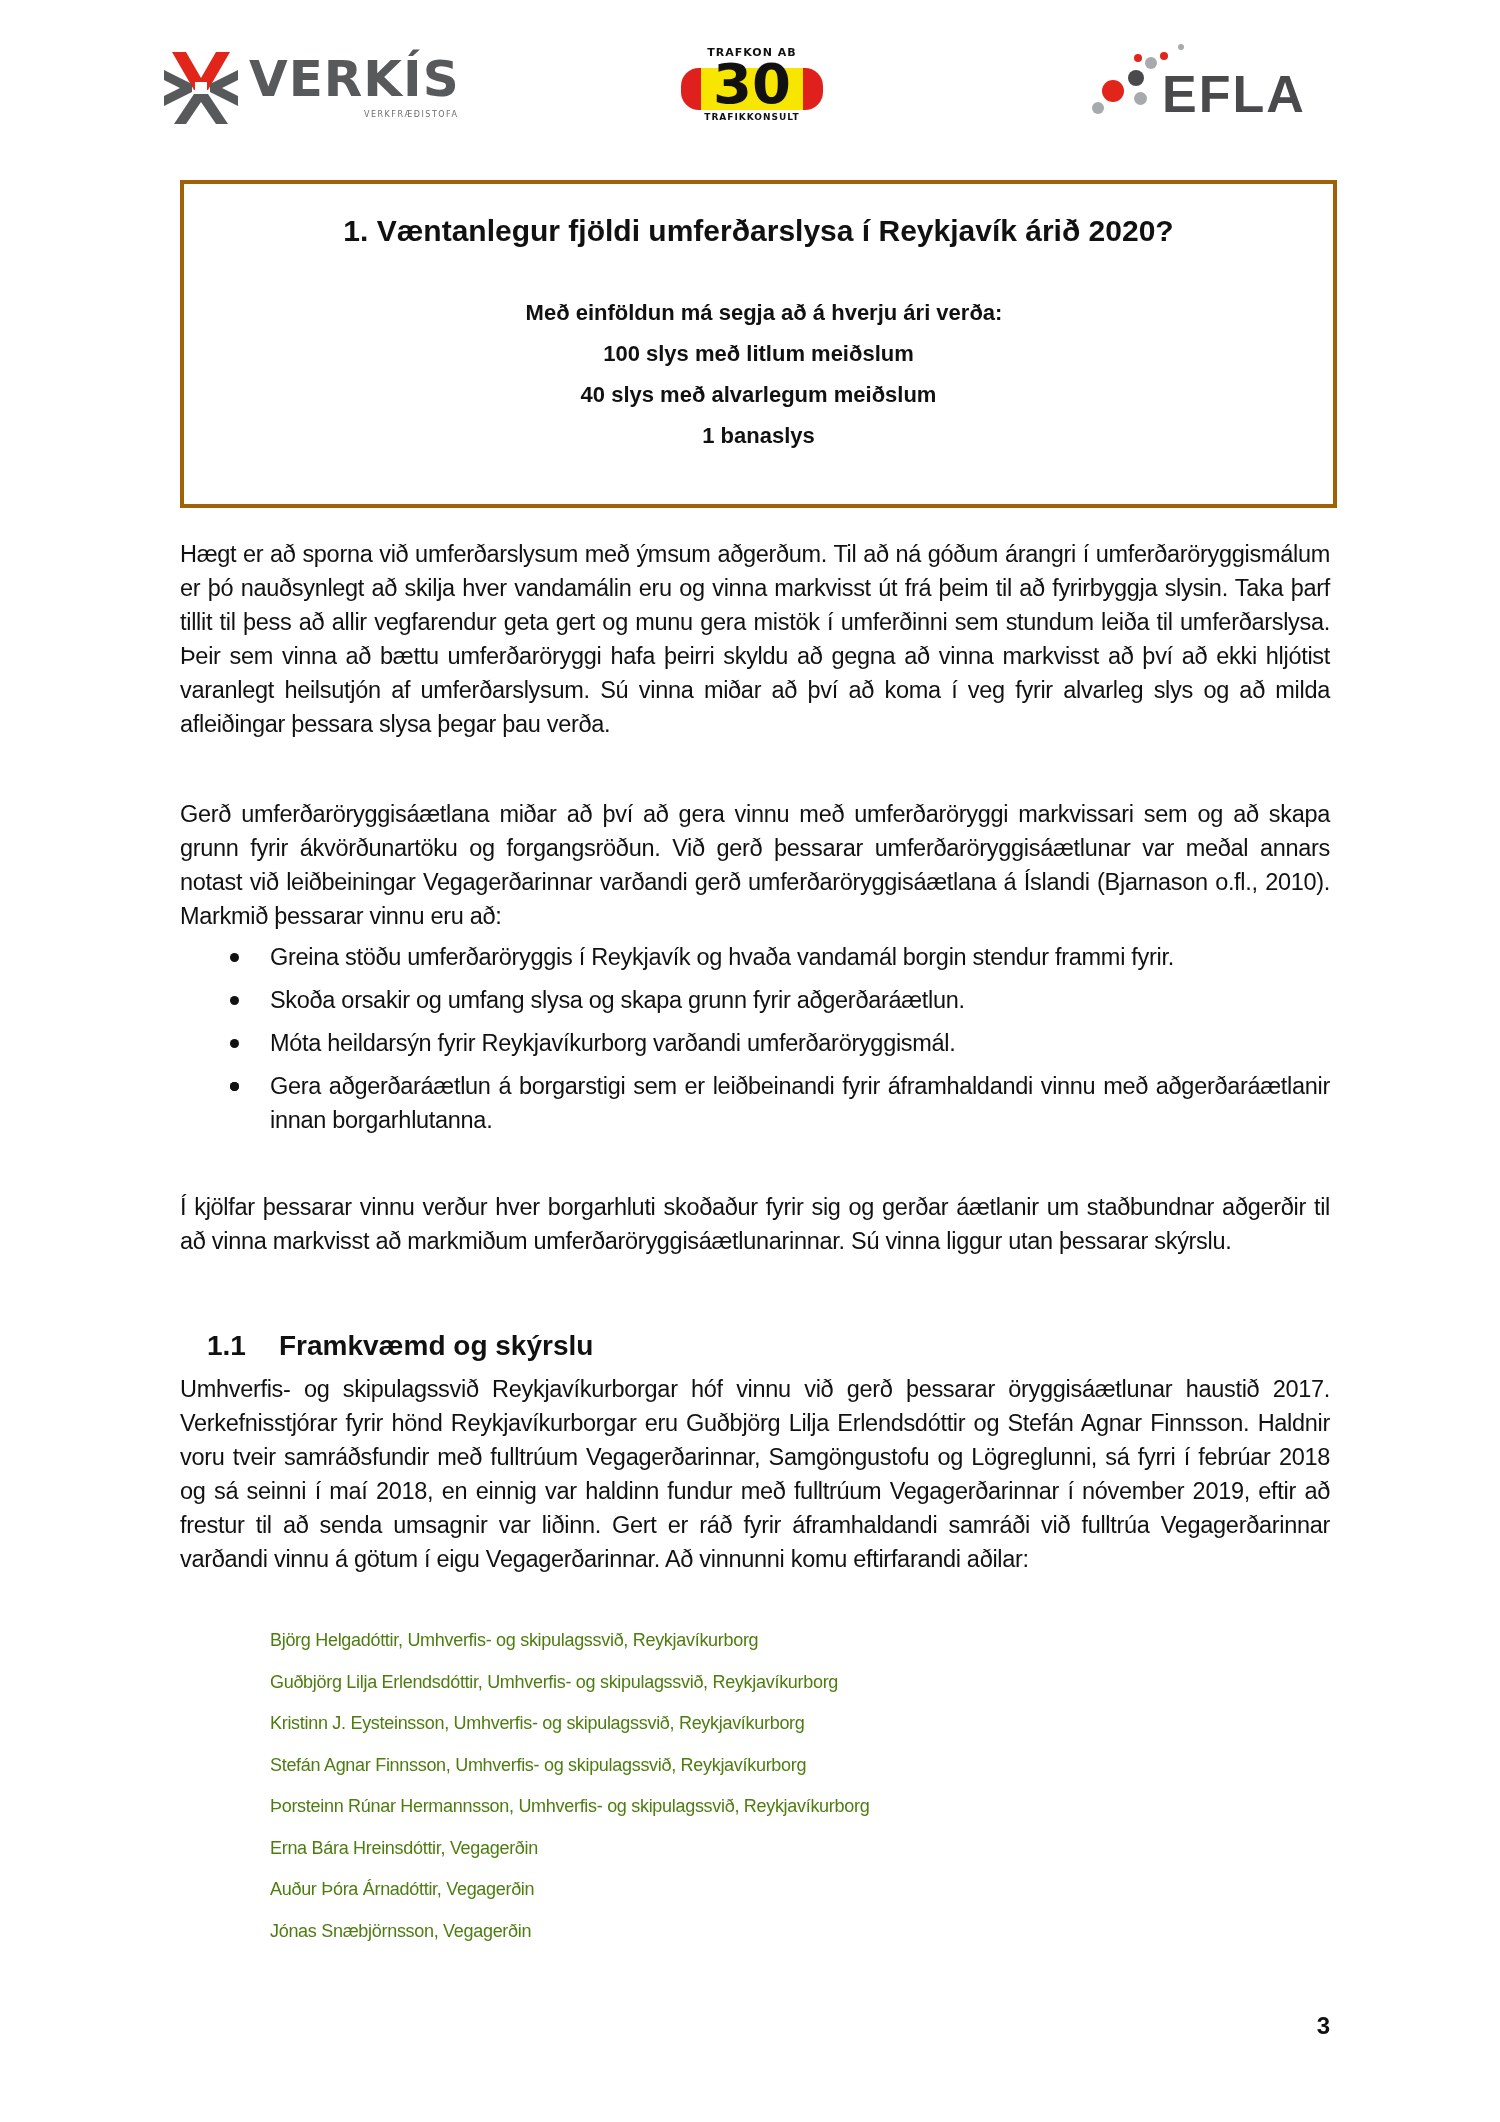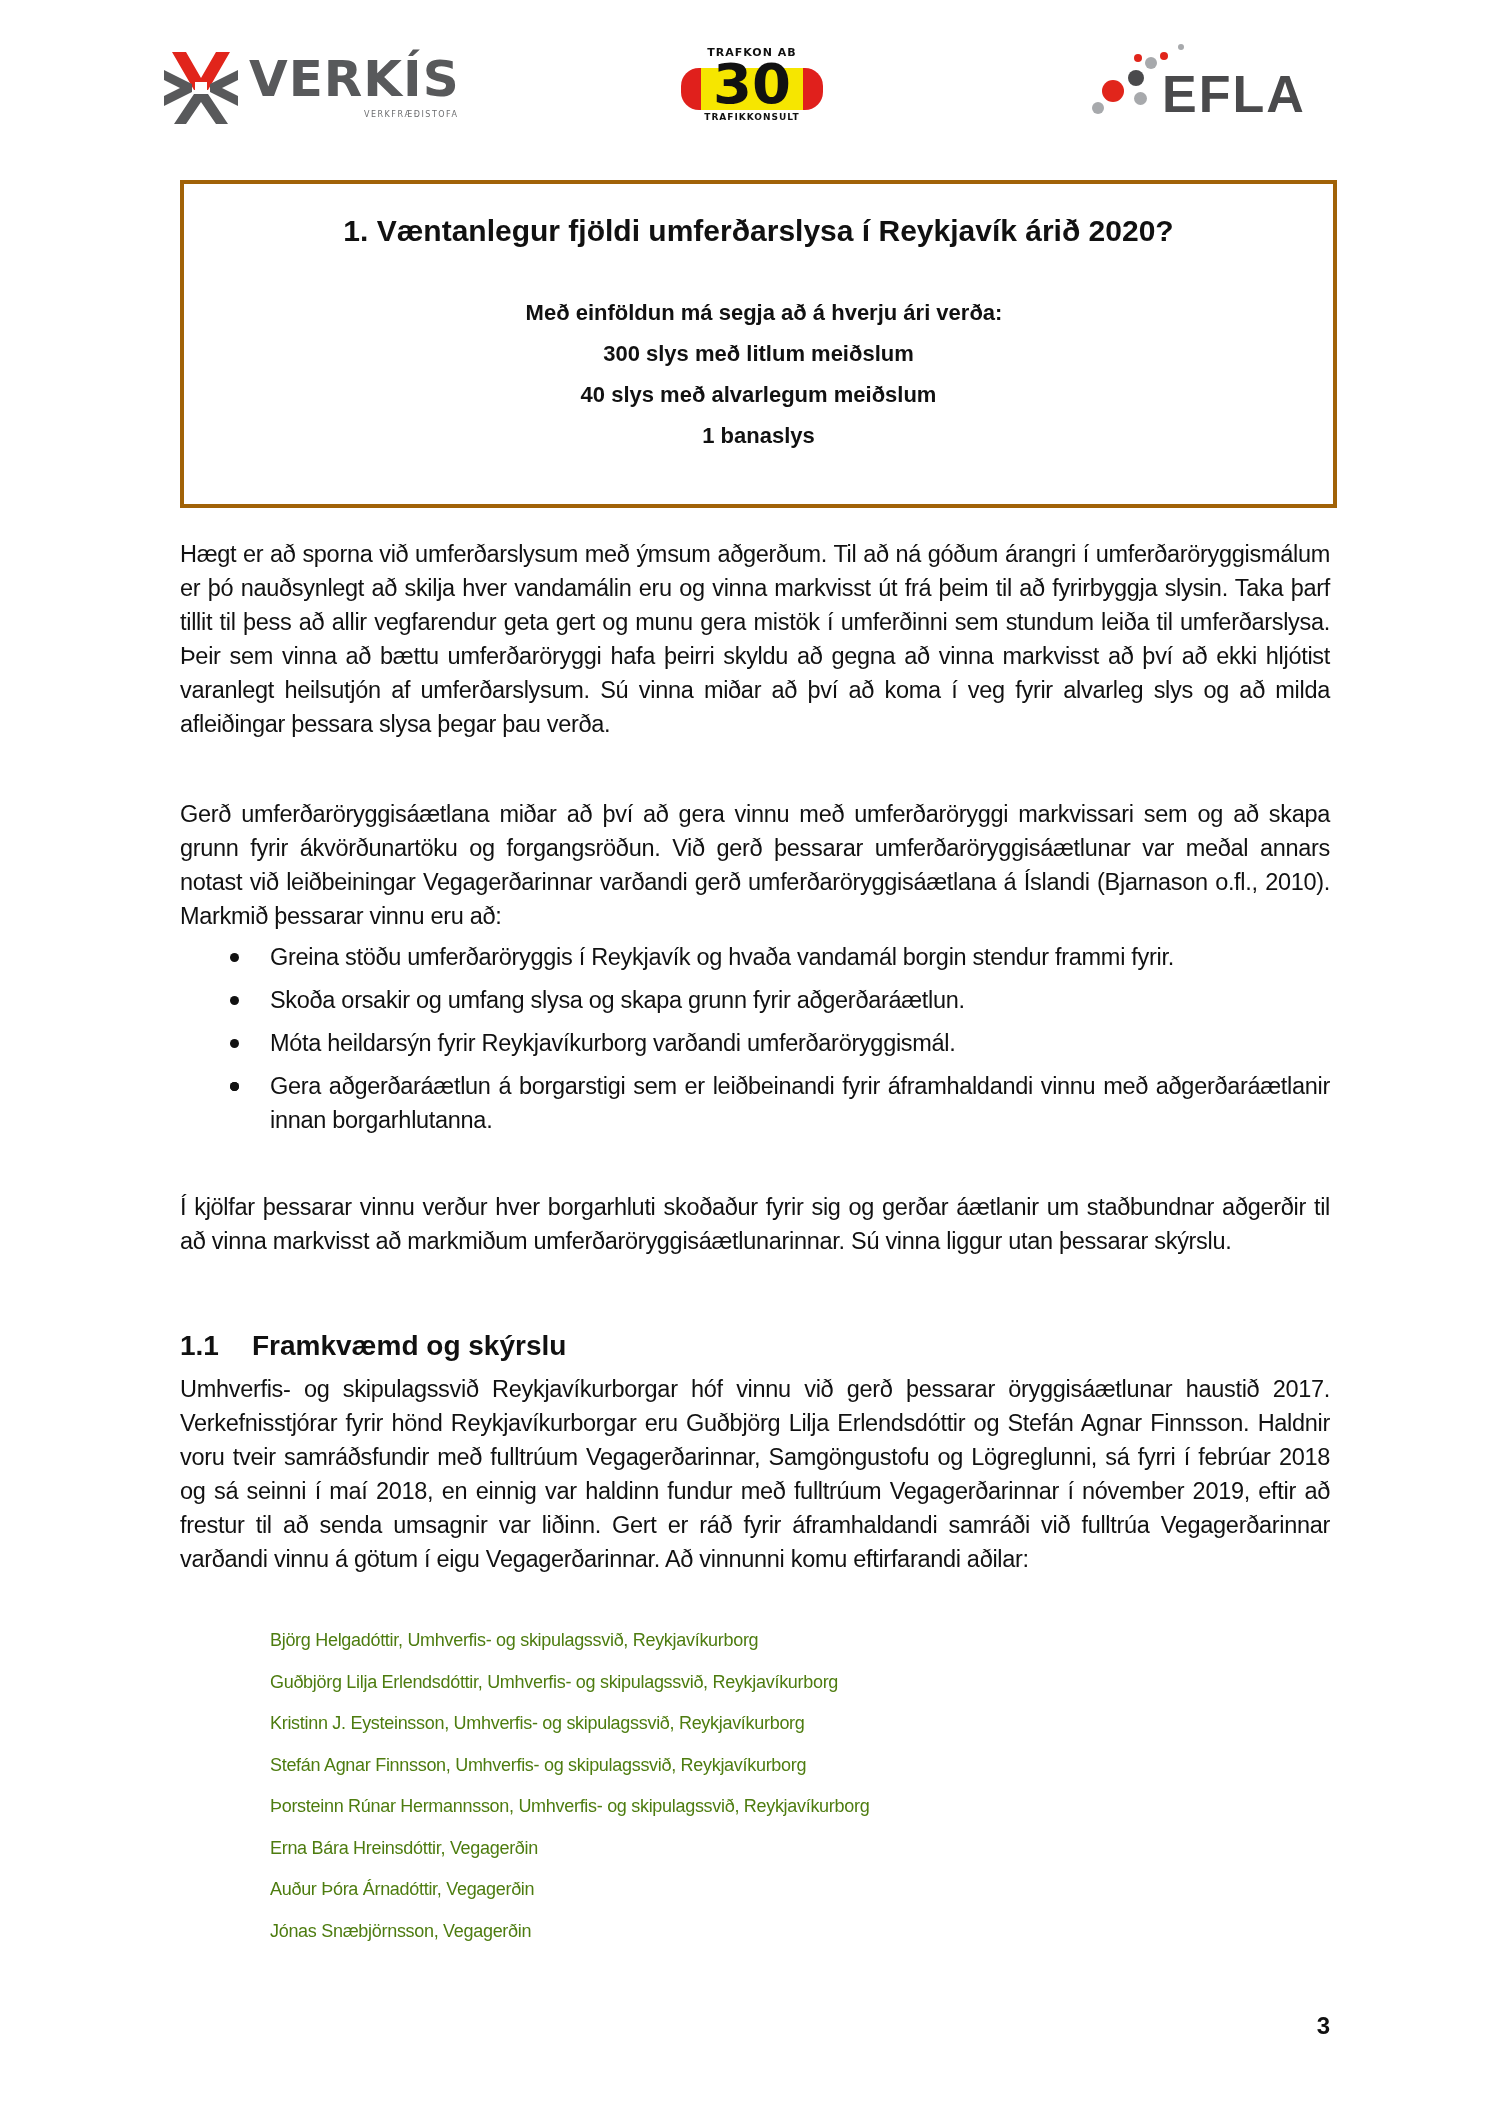--- a/index.html
+++ b/index.html
@@ -75,21 +75,21 @@
     position: relative; padding-left: 90px; font-size: 23.5px; line-height: 34px;
     text-align: justify; letter-spacing: -0.3px; margin-bottom: 9px;
   }
   .bullet-dot {
     position: absolute; left: 50px; top: 13px; width: 9px; height: 9px; border-radius: 50%; background: #111;
   }
   .section-heading {
     position: absolute; left: 180px; top: 1330px;
     font-size: 28px; font-weight: bold; color: #111;
   }
-  .section-num { display: inline-block; width: 72px; }
+  .section-num { display: inline-block; width: 72px; margin-left: 27px; }
 
   .people { position: absolute; left: 270px; top: 1620px; margin: 0; padding: 0; list-style: none; }
   .person { font-size: 18px; line-height: 41.5px; letter-spacing: -0.3px; color: #4d7c0f; }
 
   .page-number {
     position: absolute; left: 1300px; top: 2012px; width: 30px; text-align: right;
     font-size: 24px; font-weight: bold; color: #111;
   }
 </style>
 </head>
@@ -124,21 +124,21 @@
     <span class="dot" style="left:44px;top:14px;width:8px;height:8px;background:#e1251b;"></span>
     <span class="dot" style="left:55px;top:17px;width:12px;height:12px;background:#a7a9ac;"></span>
     <span class="dot" style="left:70px;top:12px;width:8px;height:8px;background:#e1251b;"></span>
     <span class="dot" style="left:88px;top:4px;width:6px;height:6px;background:#a7a9ac;"></span>
     <div class="efla-word">EFLA</div>
   </div>
 
   <div class="summary-box">
     <div class="summary-title">1. Væntanlegur fjöldi umferðarslysa í Reykjavík árið 2020?</div>
     <div class="summary-line" style="top:116px;margin-left:11px;">Með einföldun má segja að á hverju ári verða:</div>
-    <div class="summary-line" style="top:157px;">300 slys með litlum meiðslum</div>
+    <div class="summary-line" style="top:157px;">100 slys með litlum meiðslum</div>
     <div class="summary-line" style="top:198px;">40 slys með alvarlegum meiðslum</div>
     <div class="summary-line" style="top:239px;">1 banaslys</div>
   </div>
 
   <p class="para" style="top:537px;margin:0;">Hægt er að sporna við umferðarslysum með ýmsum aðgerðum. Til að ná góðum árangri í umferðaröryggismálum er þó nauðsynlegt að skilja hver vandamálin eru og vinna markvisst út frá þeim til að fyrirbyggja slysin. Taka þarf tillit til þess að allir vegfarendur geta gert og munu gera mistök í umferðinni sem stundum leiða til umferðarslysa. Þeir sem vinna að bættu umferðaröryggi hafa þeirri skyldu að gegna að vinna markvisst að því að ekki hljótist varanlegt heilsutjón af umferðarslysum. Sú vinna miðar að því að koma í veg fyrir alvarleg slys og að milda afleiðingar þessara slysa þegar þau verða.</p>
 
   <p class="para" style="top:797px;margin:0;">Gerð umferðaröryggisáætlana miðar að því að gera vinnu með umferðaröryggi markvissari sem og að skapa grunn fyrir ákvörðunartöku og forgangsröðun. Við gerð þessarar umferðaröryggisáætlunar var meðal annars notast við leiðbeiningar Vegagerðarinnar varðandi gerð umferðaröryggisáætlana á Íslandi (Bjarnason o.fl., 2010). Markmið þessarar vinnu eru að:</p>
 
   <ul class="bullets">
     <li class="bullet"><span class="bullet-dot"></span><span>Greina stöðu umferðaröryggis í Reykjavík og hvaða vandamál borgin stendur frammi fyrir.</span></li>

